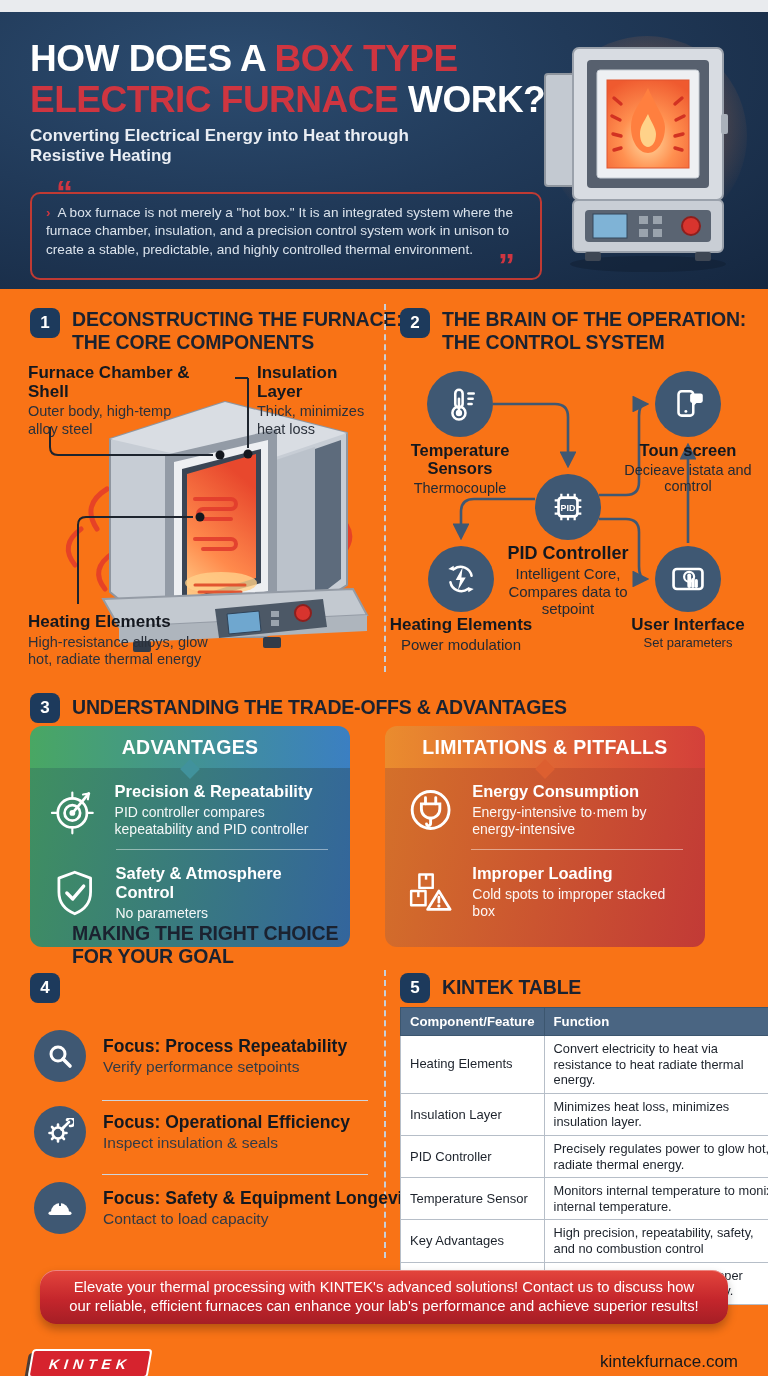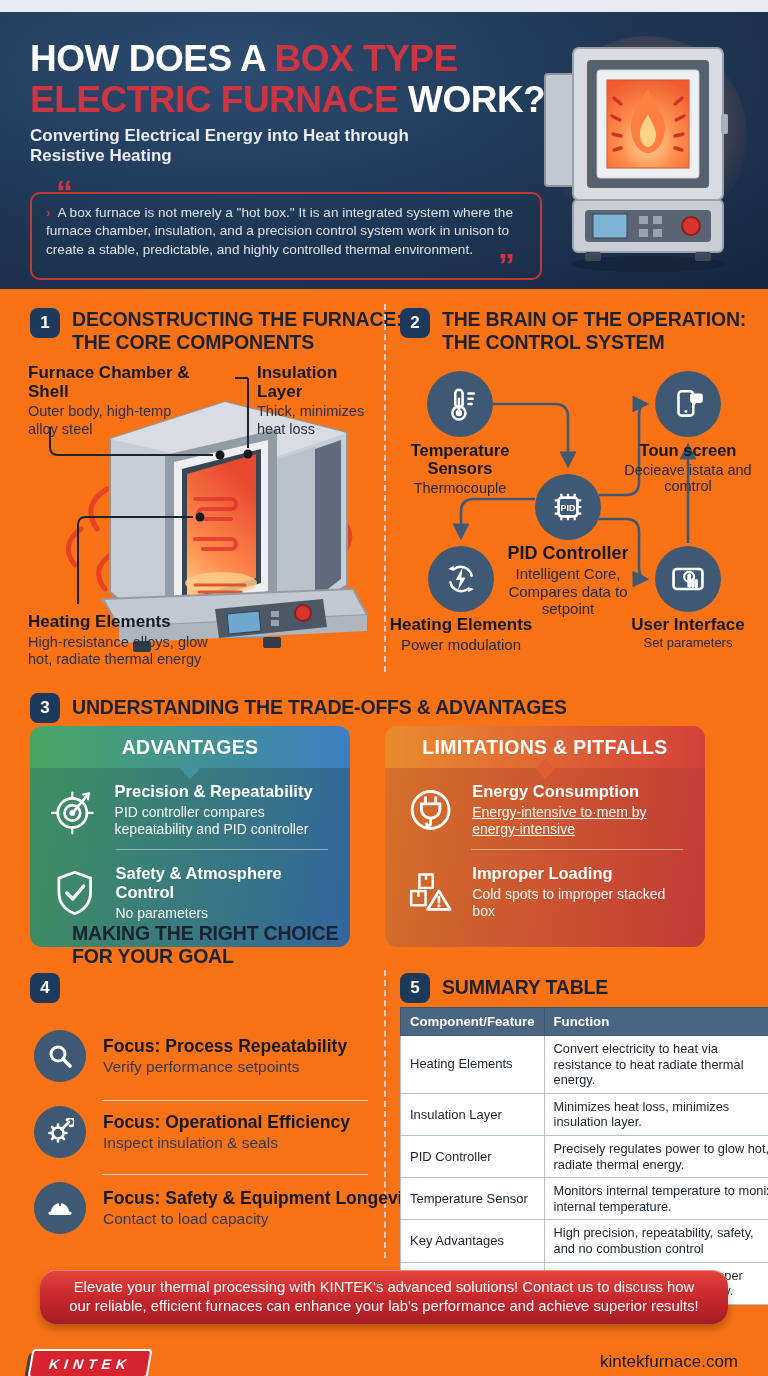--- a/index.html
+++ b/index.html
@@ -364,21 +364,21 @@
           <circle cx="25" cy="25" r="18" stroke="#fff" stroke-width="2.8" fill="none"></circle>
           <g stroke="#fff" stroke-width="2.8" fill="none" stroke-linecap="round">
             <path d="M20,13 V19"></path>
               <path d="M30,13 V19"></path>
             <path d="M16,19 h18 v5 a9,9 0 0 1 -18,0 Z"></path>
             <path d="M25,33 V38 C25,41 21,41 21,38.5"></path>
           </g>
         </svg>
         <div>
           <div class="pt">Energy Consumption</div>
-          <div class="pd" style="max-width:220px;text-decoration:underline;">Energy-intensive to·mem by energy-intensive</div>
+          <div class="pd" style="max-width:220px;">Energy-intensive to·mem by energy-intensive</div>
         </div>
       </div>
       <div class="p-div"></div>
       <div class="p-item">
         <svg width="52" height="52" viewBox="0 0 50 50">
           <g stroke="#fff" stroke-width="2.4" fill="none" stroke-linejoin="round">
             <rect x="14" y="8" width="13" height="13"></rect>
               <path d="M20.5,8 V13"></path>
             <rect x="6" y="24" width="14" height="14"></rect>
               <path d="M13,24 V30"></path>
@@ -442,21 +442,21 @@
         <path d="M14,7 V12" stroke="#3f5873" stroke-width="2"></path>
       </svg>
     </div>
     <div>
       <div class="s4-t">Focus: Safety &amp; Equipment Longevity</div>
       <div class="s4-d">Contact to load capacity</div>
     </div>
   </div>
 
   <div class="badge" style="left:400px;top:961px;">5</div>
-  <div class="sec-title" style="left:442px;top:964px;">SUMMARY TABLE</div>
+  <div class="sec-title" style="left:442px;top:964px;">KINTEK TABLE</div>
 
   <table class="sum">
     <thead>
       <tr>
         <th style="width:112px;">Component/Feature</th>
         <th>Function</th>
       </tr>
     </thead>
     <tbody>
       <tr>

